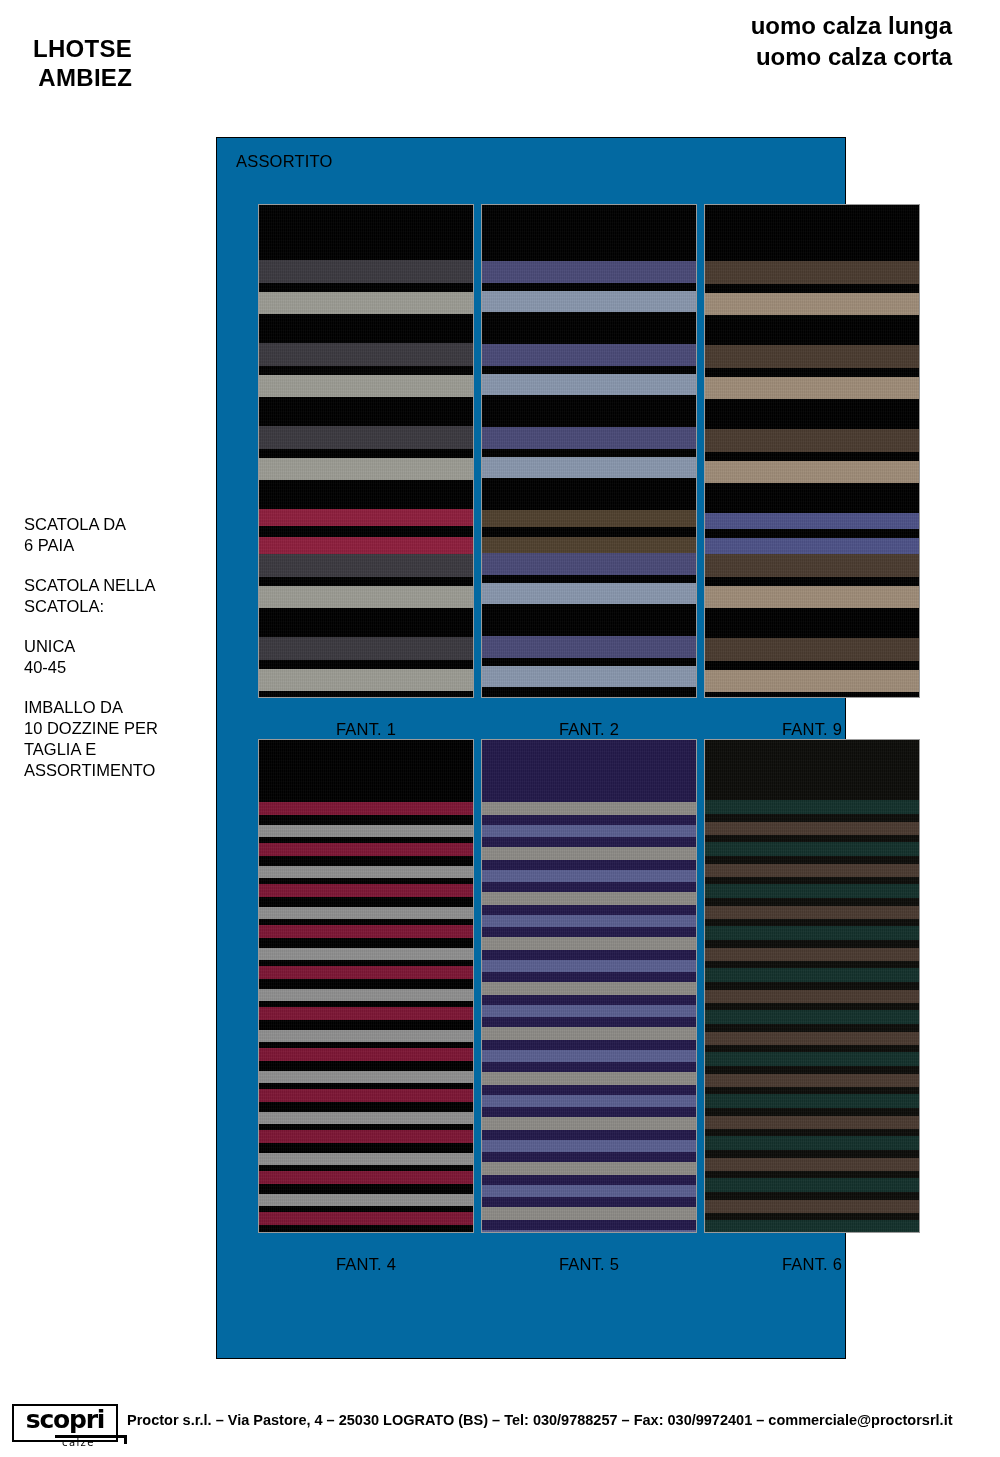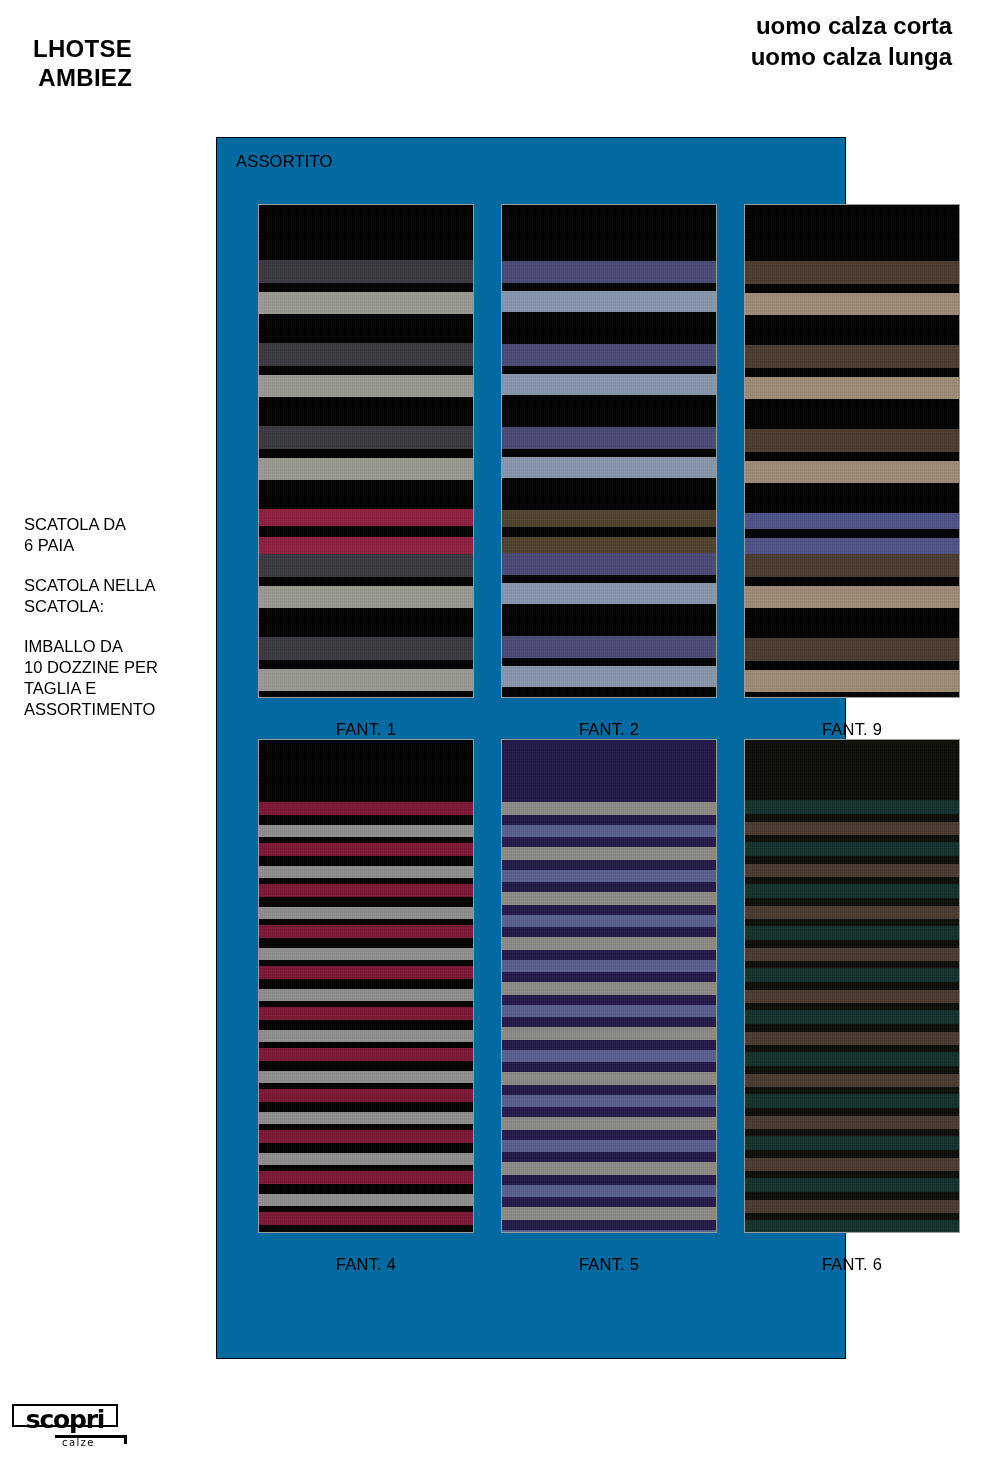--- a/index.html
+++ b/index.html
@@ -45,21 +45,21 @@
   .panel-title{
     position:absolute;left:19px;top:14px;
     font-size:16.5px;letter-spacing:.2px;
   }
 
   
   .grid{
     position:absolute;left:41px;top:66px;
     width:700px;
   }
-  .row{display:flex;gap:27px;}
+  .row{display:flex;gap:7px;}
   .row.second{}
   .cell{width:216px;}
   .swatch{
     width:216px;height:494px;
     border:1px solid #9b9b9b;
     box-sizing:border-box;
     overflow:hidden;
     position:relative;
     background:#000;
   }
@@ -82,21 +82,21 @@
     letter-spacing:.2px;
   }
 
   
   .footer{
     position:absolute;left:0;top:1399px;
     width:1000px;height:58px;
   }
   .logo{
     position:absolute;left:12px;top:5px;
-    width:106px;height:23px;
+    width:106px;height:38px;
     border:2.5px solid #000;
     box-sizing:border-box;
     background:#fff;
   }
   .logo-word{
     font-size:25px;font-weight:bold;
     line-height:28px;
     letter-spacing:-1.2px;
     text-align:center;
     font-family:"DejaVu Sans", sans-serif;
@@ -122,32 +122,36 @@
 </style>
 </head>
 <body>
 
 <div class="brand">
   <div>LHOTSE</div>
   <div>AMBIEZ</div>
 </div>
 
 <div class="garment">
+  <div>uomo calza lunga</div>
   <div>uomo calza corta</div>
-  <div>uomo calza lunga</div>
 </div>
 
 <div class="side-notes">
   <div class="blk">
     <div>SCATOLA DA</div>
     <div>6 PAIA</div>
   </div>
   <div class="blk">
     <div>SCATOLA NELLA</div>
     <div>SCATOLA:</div>
+  </div>
+  <div class="blk">
+    <div>UNICA</div>
+    <div>40-45</div>
   </div>
   <div class="blk">
     <div>IMBALLO DA</div>
     <div>10 DOZZINE PER</div>
     <div>TAGLIA E</div>
     <div>ASSORTIMENTO</div>
   </div>
 </div>
 
 <div class="panel">
@@ -210,13 +214,14 @@
   </div>
 </div>
 
 <div class="footer">
   <div class="logo">
     <div class="logo-word">scopri</div>
   </div>
   <div class="logo-rule"></div>
   <div class="logo-tick"></div>
   <div class="logo-sub">calze</div>
+  <div class="footer-text">Proctor s.r.l. – Via Pastore, 4 – 25030 LOGRATO (BS) – Tel: 030/9788257 – Fax: 030/9972401 – commerciale@proctorsrl.it</div>
 </div>
 
 </body></html>

